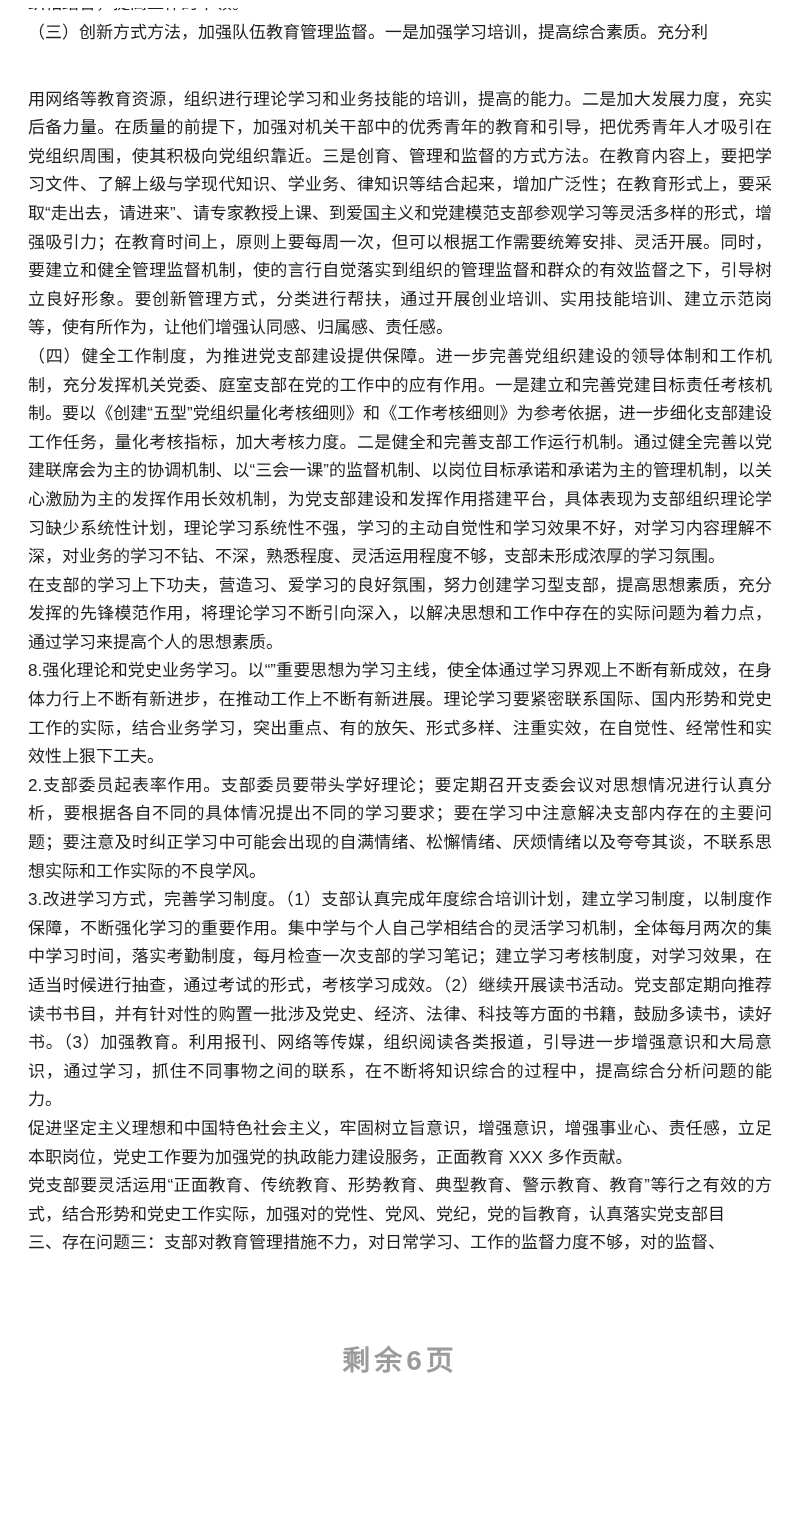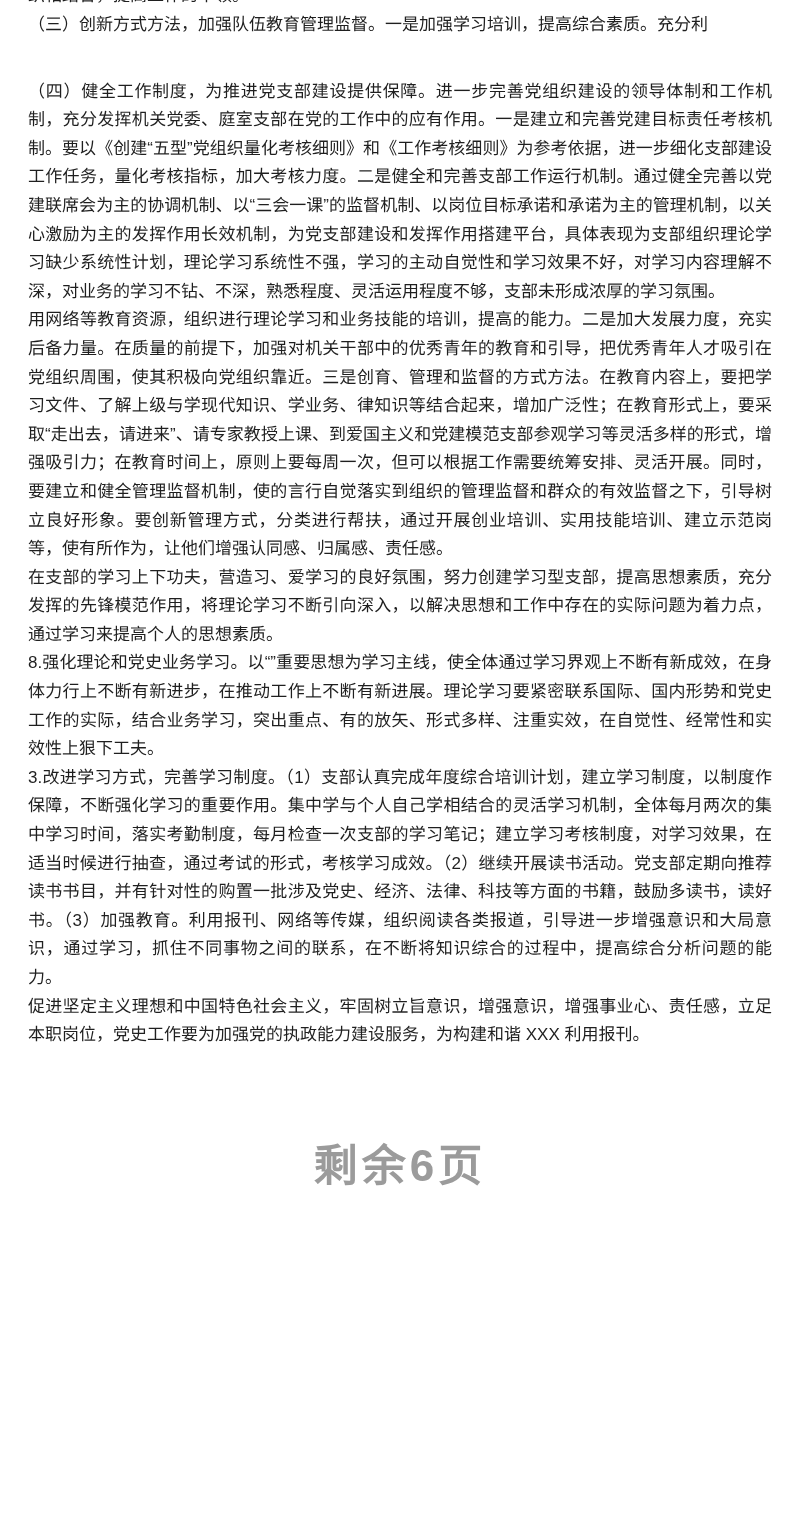--- a/index.html
+++ b/index.html
@@ -6,21 +6,21 @@
   html, body { background: #ffffff; }
   body {
     width: 800px;
     min-height: 1526px;
     font-family: "Liberation Sans", sans-serif;
     color: #1f1f1f;
     overflow-x: hidden;
   }
   .page {
     width: 800px;
-    padding: 0 28px;
+    padding: 8px 28px;
   }
   .doc-text p {
     font-size: 17px;
     line-height: 28.6px;
     text-align: justify;
     text-justify: inter-ideograph;
     color: #1f1f1f;
     word-break: break-all;
   }
   
@@ -35,47 +35,50 @@
   .page-gap {
     height: 38px;
   }
   .preview-footer {
     margin-top: 80px;
     display: flex;
     justify-content: center;
     align-items: baseline;
     gap: 46px;
     color: #9b9b9b;
-    font-size: 44px;
+    font-size: 28px;
     font-weight: 700;
     letter-spacing: 4px;
   }
   .footer-spacer-bottom { height: 60px; }
 </style>
 </head>
 <body>
 
 <div class="page">
 
   <div class="doc-text">
 
     <div class="cut-wrap">
       <p>织相结合，提高工作的本领。</p>
     </div>
 
     <p>（三）创新方式方法，加强队伍教育管理监督。一是加强学习培训，提高综合素质。充分利</p>
 
     <div class="page-gap"></div>
 
+    <p>用网络等教育资源，组织进行理论学习和业务技能的培训，提高的能力。二是加大发展力度，充实后备力量。在质量的前提下，加强对机关干部中的优秀青年的教育和引导，把优秀青年人才吸引在党组织周围，使其积极向党组织靠近。三是创育、管理和监督的方式方法。在教育内容上，要把学习文件、了解上级与学现代知识、学业务、律知识等结合起来，增加广泛性；在教育形式上，要采取“走出去，请进来”、请专家教授上课、到爱国主义和党建模范支部参观学习等灵活多样的形式，增强吸引力；在教育时间上，原则上要每周一次，但可以根据工作需要统筹安排、灵活开展。同时，要建立和健全管理监督机制，使的言行自觉落实到组织的管理监督和群众的有效监督之下，引导树立良好形象。要创新管理方式，分类进行帮扶，通过开展创业培训、实用技能培训、建立示范岗等，使有所作为，让他们增强认同感、归属感、责任感。</p>
     <p>（四）健全工作制度，为推进党支部建设提供保障。进一步完善党组织建设的领导体制和工作机制，充分发挥机关党委、庭室支部在党的工作中的应有作用。一是建立和完善党建目标责任考核机制。要以《创建“五型”党组织量化考核细则》和《工作考核细则》为参考依据，进一步细化支部建设工作任务，量化考核指标，加大考核力度。二是健全和完善支部工作运行机制。通过健全完善以党建联席会为主的协调机制、以“三会一课”的监督机制、以岗位目标承诺和承诺为主的管理机制，以关心激励为主的发挥作用长效机制，为党支部建设和发挥作用搭建平台，具体表现为支部组织理论学习缺少系统性计划，理论学习系统性不强，学习的主动自觉性和学习效果不好，对学习内容理解不深，对业务的学习不钻、不深，熟悉程度、灵活运用程度不够，支部未形成浓厚的学习氛围。</p>
-    <p>用网络等教育资源，组织进行理论学习和业务技能的培训，提高的能力。二是加大发展力度，充实后备力量。在质量的前提下，加强对机关干部中的优秀青年的教育和引导，把优秀青年人才吸引在党组织周围，使其积极向党组织靠近。三是创育、管理和监督的方式方法。在教育内容上，要把学习文件、了解上级与学现代知识、学业务、律知识等结合起来，增加广泛性；在教育形式上，要采取“走出去，请进来”、请专家教授上课、到爱国主义和党建模范支部参观学习等灵活多样的形式，增强吸引力；在教育时间上，原则上要每周一次，但可以根据工作需要统筹安排、灵活开展。同时，要建立和健全管理监督机制，使的言行自觉落实到组织的管理监督和群众的有效监督之下，引导树立良好形象。要创新管理方式，分类进行帮扶，通过开展创业培训、实用技能培训、建立示范岗等，使有所作为，让他们增强认同感、归属感、责任感。</p>
     <p>在支部的学习上下功夫，营造习、爱学习的良好氛围，努力创建学习型支部，提高思想素质，充分发挥的先锋模范作用，将理论学习不断引向深入，以解决思想和工作中存在的实际问题为着力点，通过学习来提高个人的思想素质。</p>
     <p>8.强化理论和党史业务学习。以“”重要思想为学习主线，使全体通过学习界观上不断有新成效，在身体力行上不断有新进步，在推动工作上不断有新进展。理论学习要紧密联系国际、国内形势和党史工作的实际，结合业务学习，突出重点、有的放矢、形式多样、注重实效，在自觉性、经常性和实效性上狠下工夫。</p>
+    <p>2.支部委员起表率作用。支部委员要带头学好理论；要定期召开支委会议对思想情况进行认真分析，要根据各自不同的具体情况提出不同的学习要求；要在学习中注意解决支部内存在的主要问题；要注意及时纠正学习中可能会出现的自满情绪、松懈情绪、厌烦情绪以及夸夸其谈，不联系思想实际和工作实际的不良学风。</p>
     <p>3.改进学习方式，完善学习制度。（1）支部认真完成年度综合培训计划，建立学习制度，以制度作保障，不断强化学习的重要作用。集中学与个人自己学相结合的灵活学习机制，全体每月两次的集中学习时间，落实考勤制度，每月检查一次支部的学习笔记；建立学习考核制度，对学习效果，在适当时候进行抽查，通过考试的形式，考核学习成效。（2）继续开展读书活动。党支部定期向推荐读书书目，并有针对性的购置一批涉及党史、经济、法律、科技等方面的书籍，鼓励多读书，读好书。（3）加强教育。利用报刊、网络等传媒，组织阅读各类报道，引导进一步增强意识和大局意识，通过学习，抓住不同事物之间的联系，在不断将知识综合的过程中，提高综合分析问题的能力。</p>
-    <p>促进坚定主义理想和中国特色社会主义，牢固树立旨意识，增强意识，增强事业心、责任感，立足本职岗位，党史工作要为加强党的执政能力建设服务，为构建和谐 XXX 利用报刊。</p>
+    <p>促进坚定主义理想和中国特色社会主义，牢固树立旨意识，增强意识，增强事业心、责任感，立足本职岗位，党史工作要为加强党的执政能力建设服务，正面教育 XXX 多作贡献。</p>
+    <p>党支部要灵活运用“正面教育、传统教育、形势教育、典型教育、警示教育、教育”等行之有效的方式，结合形势和党史工作实际，加强对的党性、党风、党纪，党的旨教育，认真落实党支部目</p>
+    <p>三、存在问题三：支部对教育管理措施不力，对日常学习、工作的监督力度不够，对的监督、</p>
 
   </div>
 
   <div class="preview-footer">
     <span>剩余6页</span>
   </div>
 
   <div class="footer-spacer-bottom"></div>
 
 </div>

